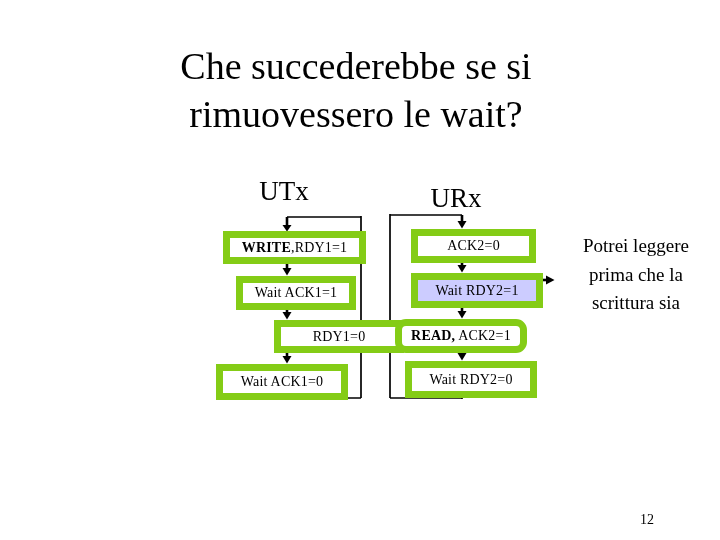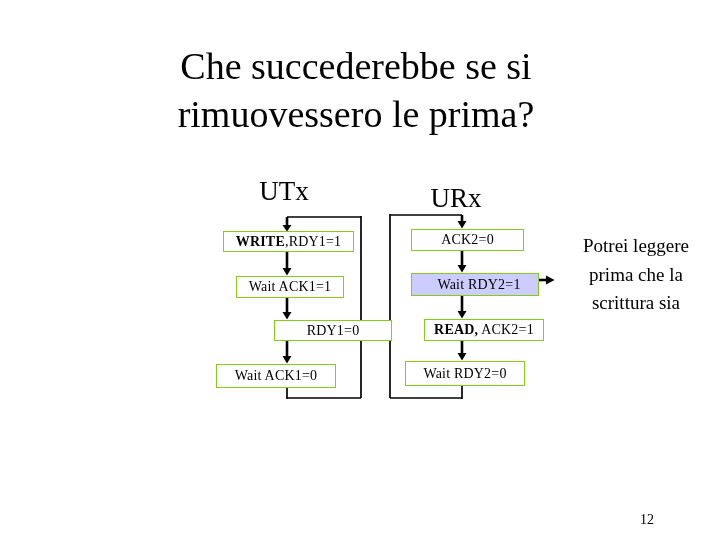--- a/index.html
+++ b/index.html
@@ -26,46 +26,46 @@
   .urx-label { left: 406px; top: 183px; }
   .connectors {
     position: absolute; left: 0; top: 0; z-index: 1;
   }
   .connectors line.loop  { stroke: #000; stroke-width: 1.7; }
   .connectors line.shaft { stroke: #000; stroke-width: 2.6; }
   .connectors polygon    { fill: #000; stroke: none; }
   .fbox {
     position: absolute; z-index: 2;
     background: #ffffff;
-    border: 1px solid #84cc16;
+    border: 7px solid #84cc16;
     text-align: center;
     font-size: 14px;
     white-space: nowrap;
     letter-spacing: 0.2px;
   }
-  .fbox.hl { background: #ccccff; padding-left: 8px; }
+  .fbox.hl { background: #ccccff; }
   .note {
     position: absolute; left: 560px; top: 232px; width: 152px;
     text-align: center;
     font-size: 19px; line-height: 28.5px;
     white-space: nowrap;
   }
   .pagenum {
     position: absolute; left: 640px; top: 512px;
     font-size: 14px;
   }
 </style>
 </head>
 <body>
 
 <div class="slide">
 
   <div class="title">
     <div>Che succederebbe se si</div>
-    <div>rimuovessero le prima?</div>
+    <div>rimuovessero le wait?</div>
   </div>
 
   <div class="col-label utx-label">UTx</div>
   <div class="col-label urx-label">URx</div>
 
   <svg class="connectors" width="720" height="540" viewBox="0 0 720 540">
 
     <line class="loop" x1="287" y1="217" x2="361" y2="217"></line>
     <line class="loop" x1="361" y1="216" x2="361" y2="398"></line>
     <line class="loop" x1="287" y1="398" x2="361" y2="398"></line>
@@ -110,21 +110,21 @@
   <div class="fbox" style="left:216px; top:364px; width:118px; height:22px; line-height:22px;">
     <span>Wait ACK1=0</span>
   </div>
 
   <div class="fbox" style="left:411px; top:229px; width:111px; height:20px; line-height:20px;">
     <span>ACK2=0</span>
   </div>
   <div class="fbox hl" style="left:411px; top:273px; width:118px; height:21px; line-height:21px;">
     <span>Wait RDY2=1</span>
   </div>
-  <div class="fbox" style="left:424px; top:319px; width:118px; height:20px; line-height:20px;">
+  <div class="fbox" style="left:395px; top:319px; width:118px; height:20px; line-height:20px;border-radius:11px;">
     <b>READ,</b><span> ACK2=1</span>
   </div>
   <div class="fbox" style="left:405px; top:361px; width:118px; height:23px; line-height:23px;">
     <span>Wait RDY2=0</span>
   </div>
 
   <div class="note">
     <div>Potrei leggere</div>
     <div>prima che la</div>
     <div>scrittura sia</div>

